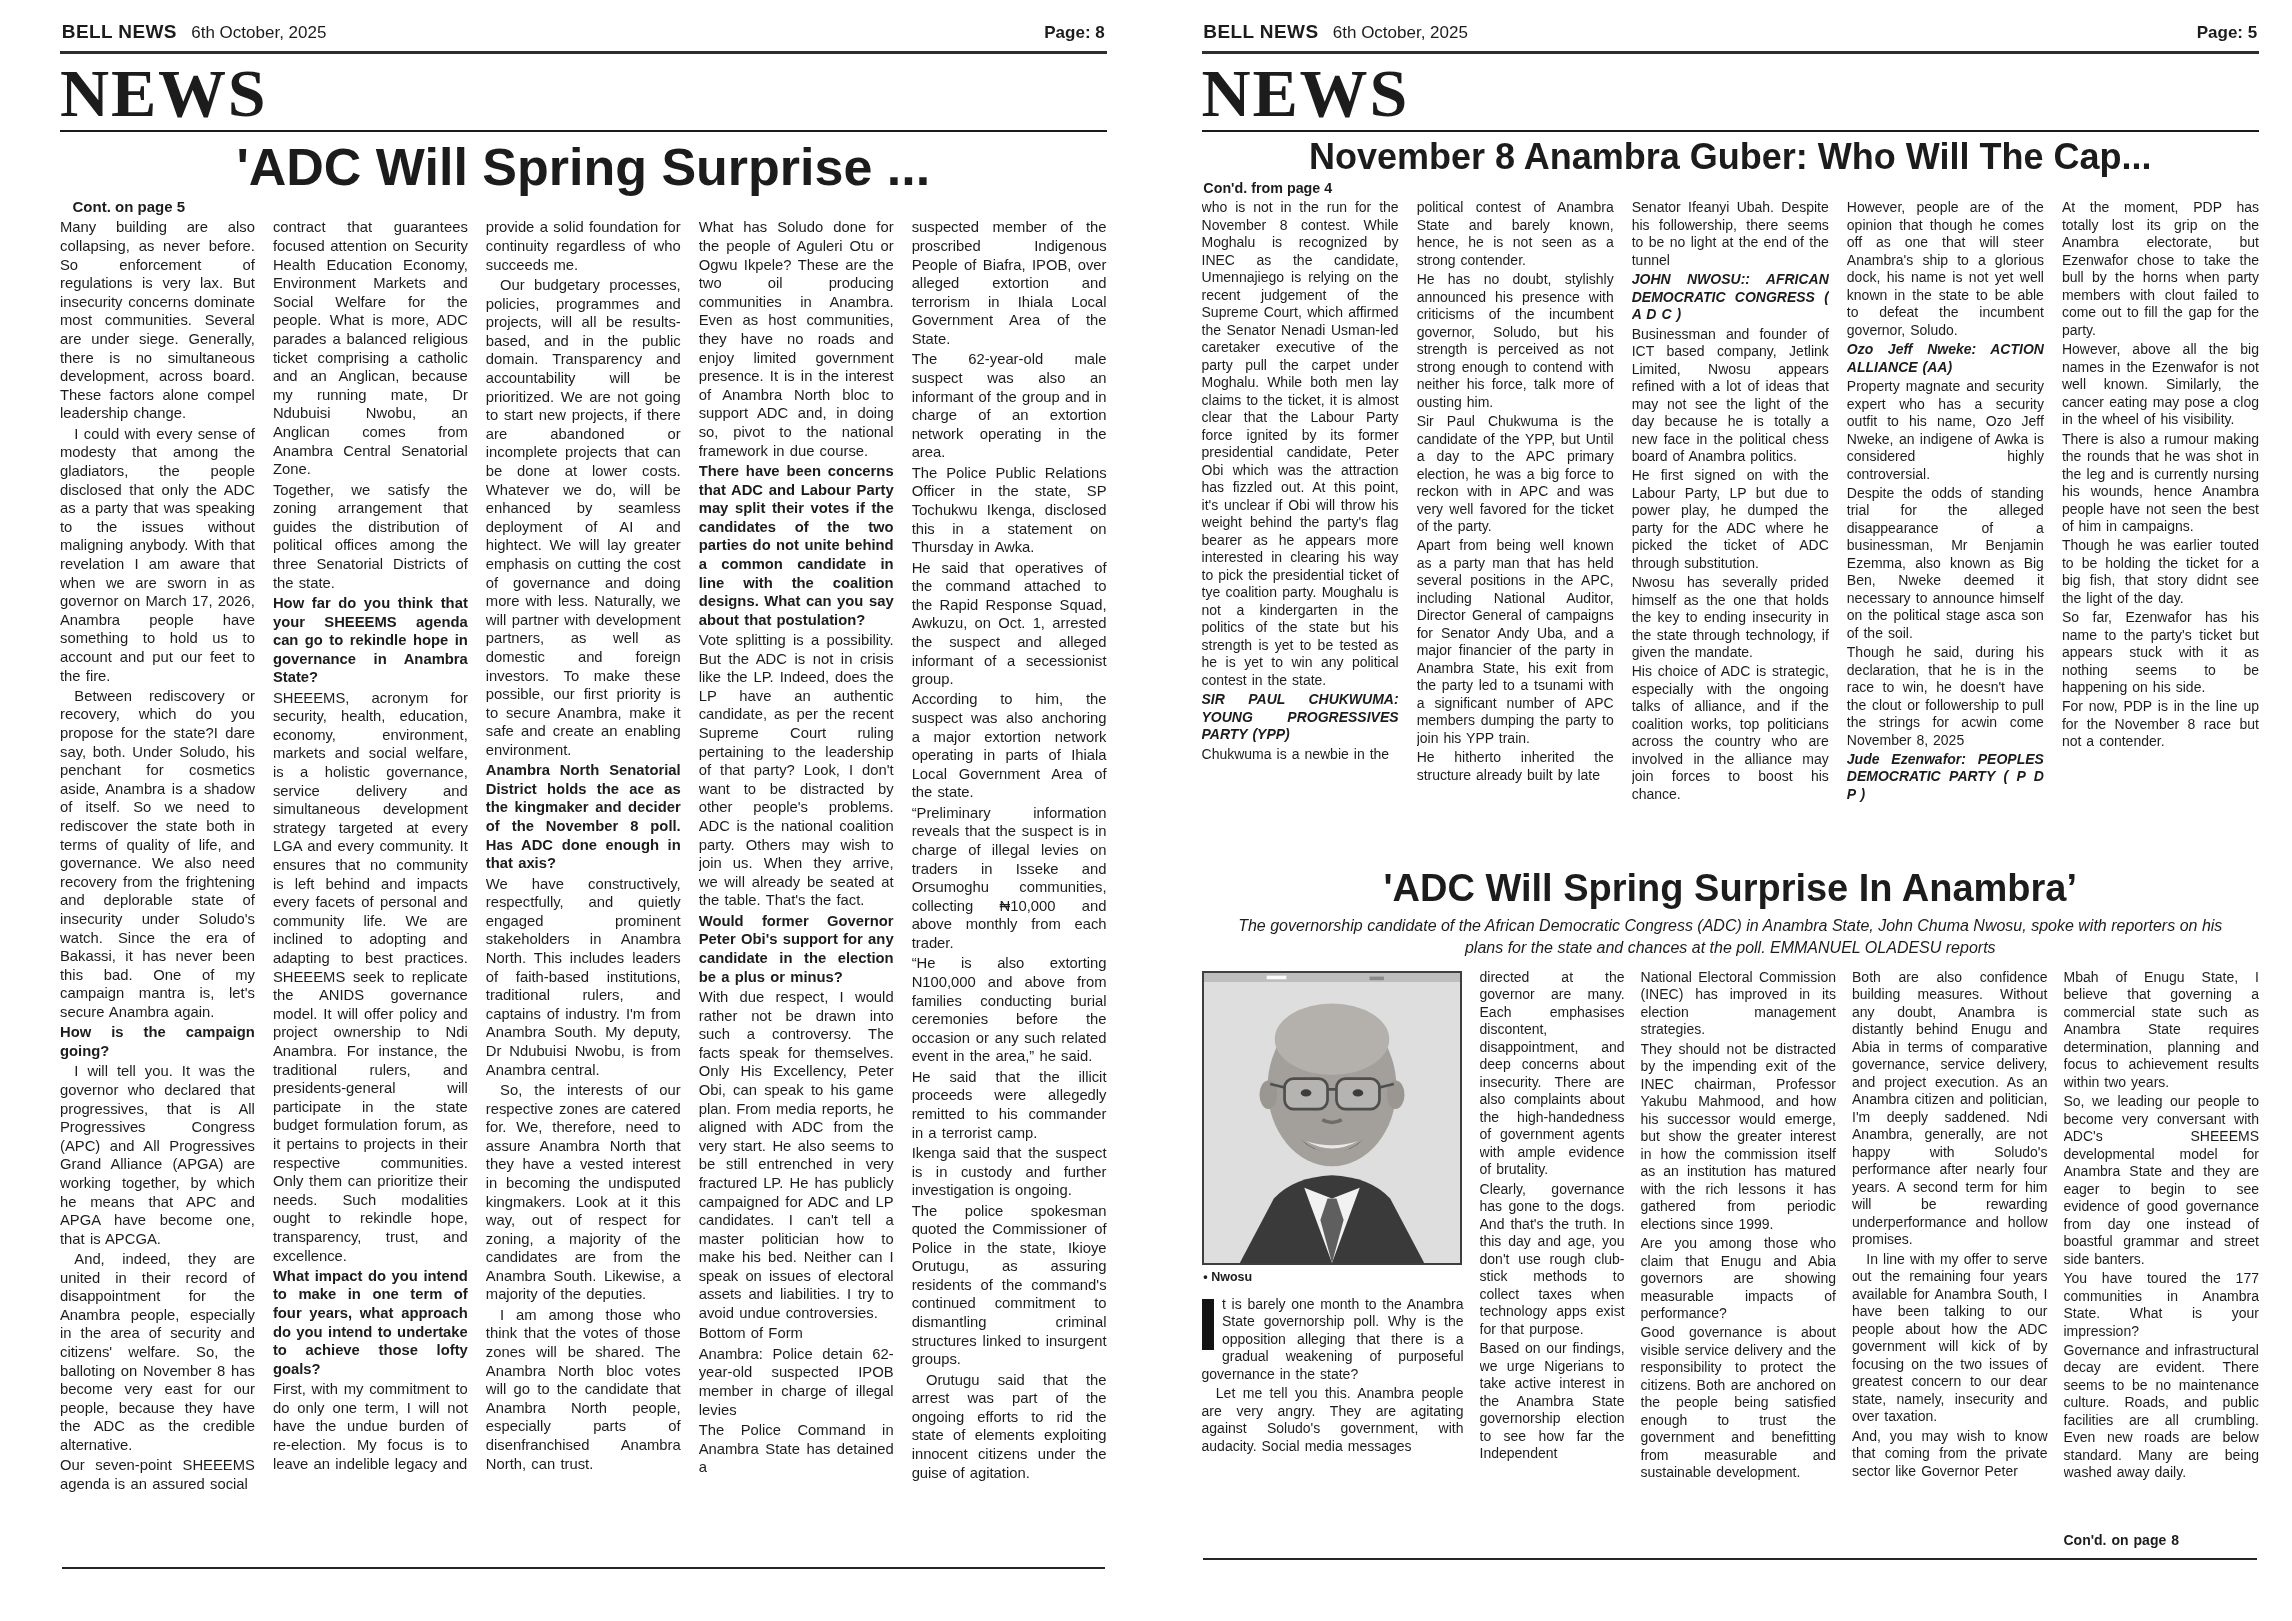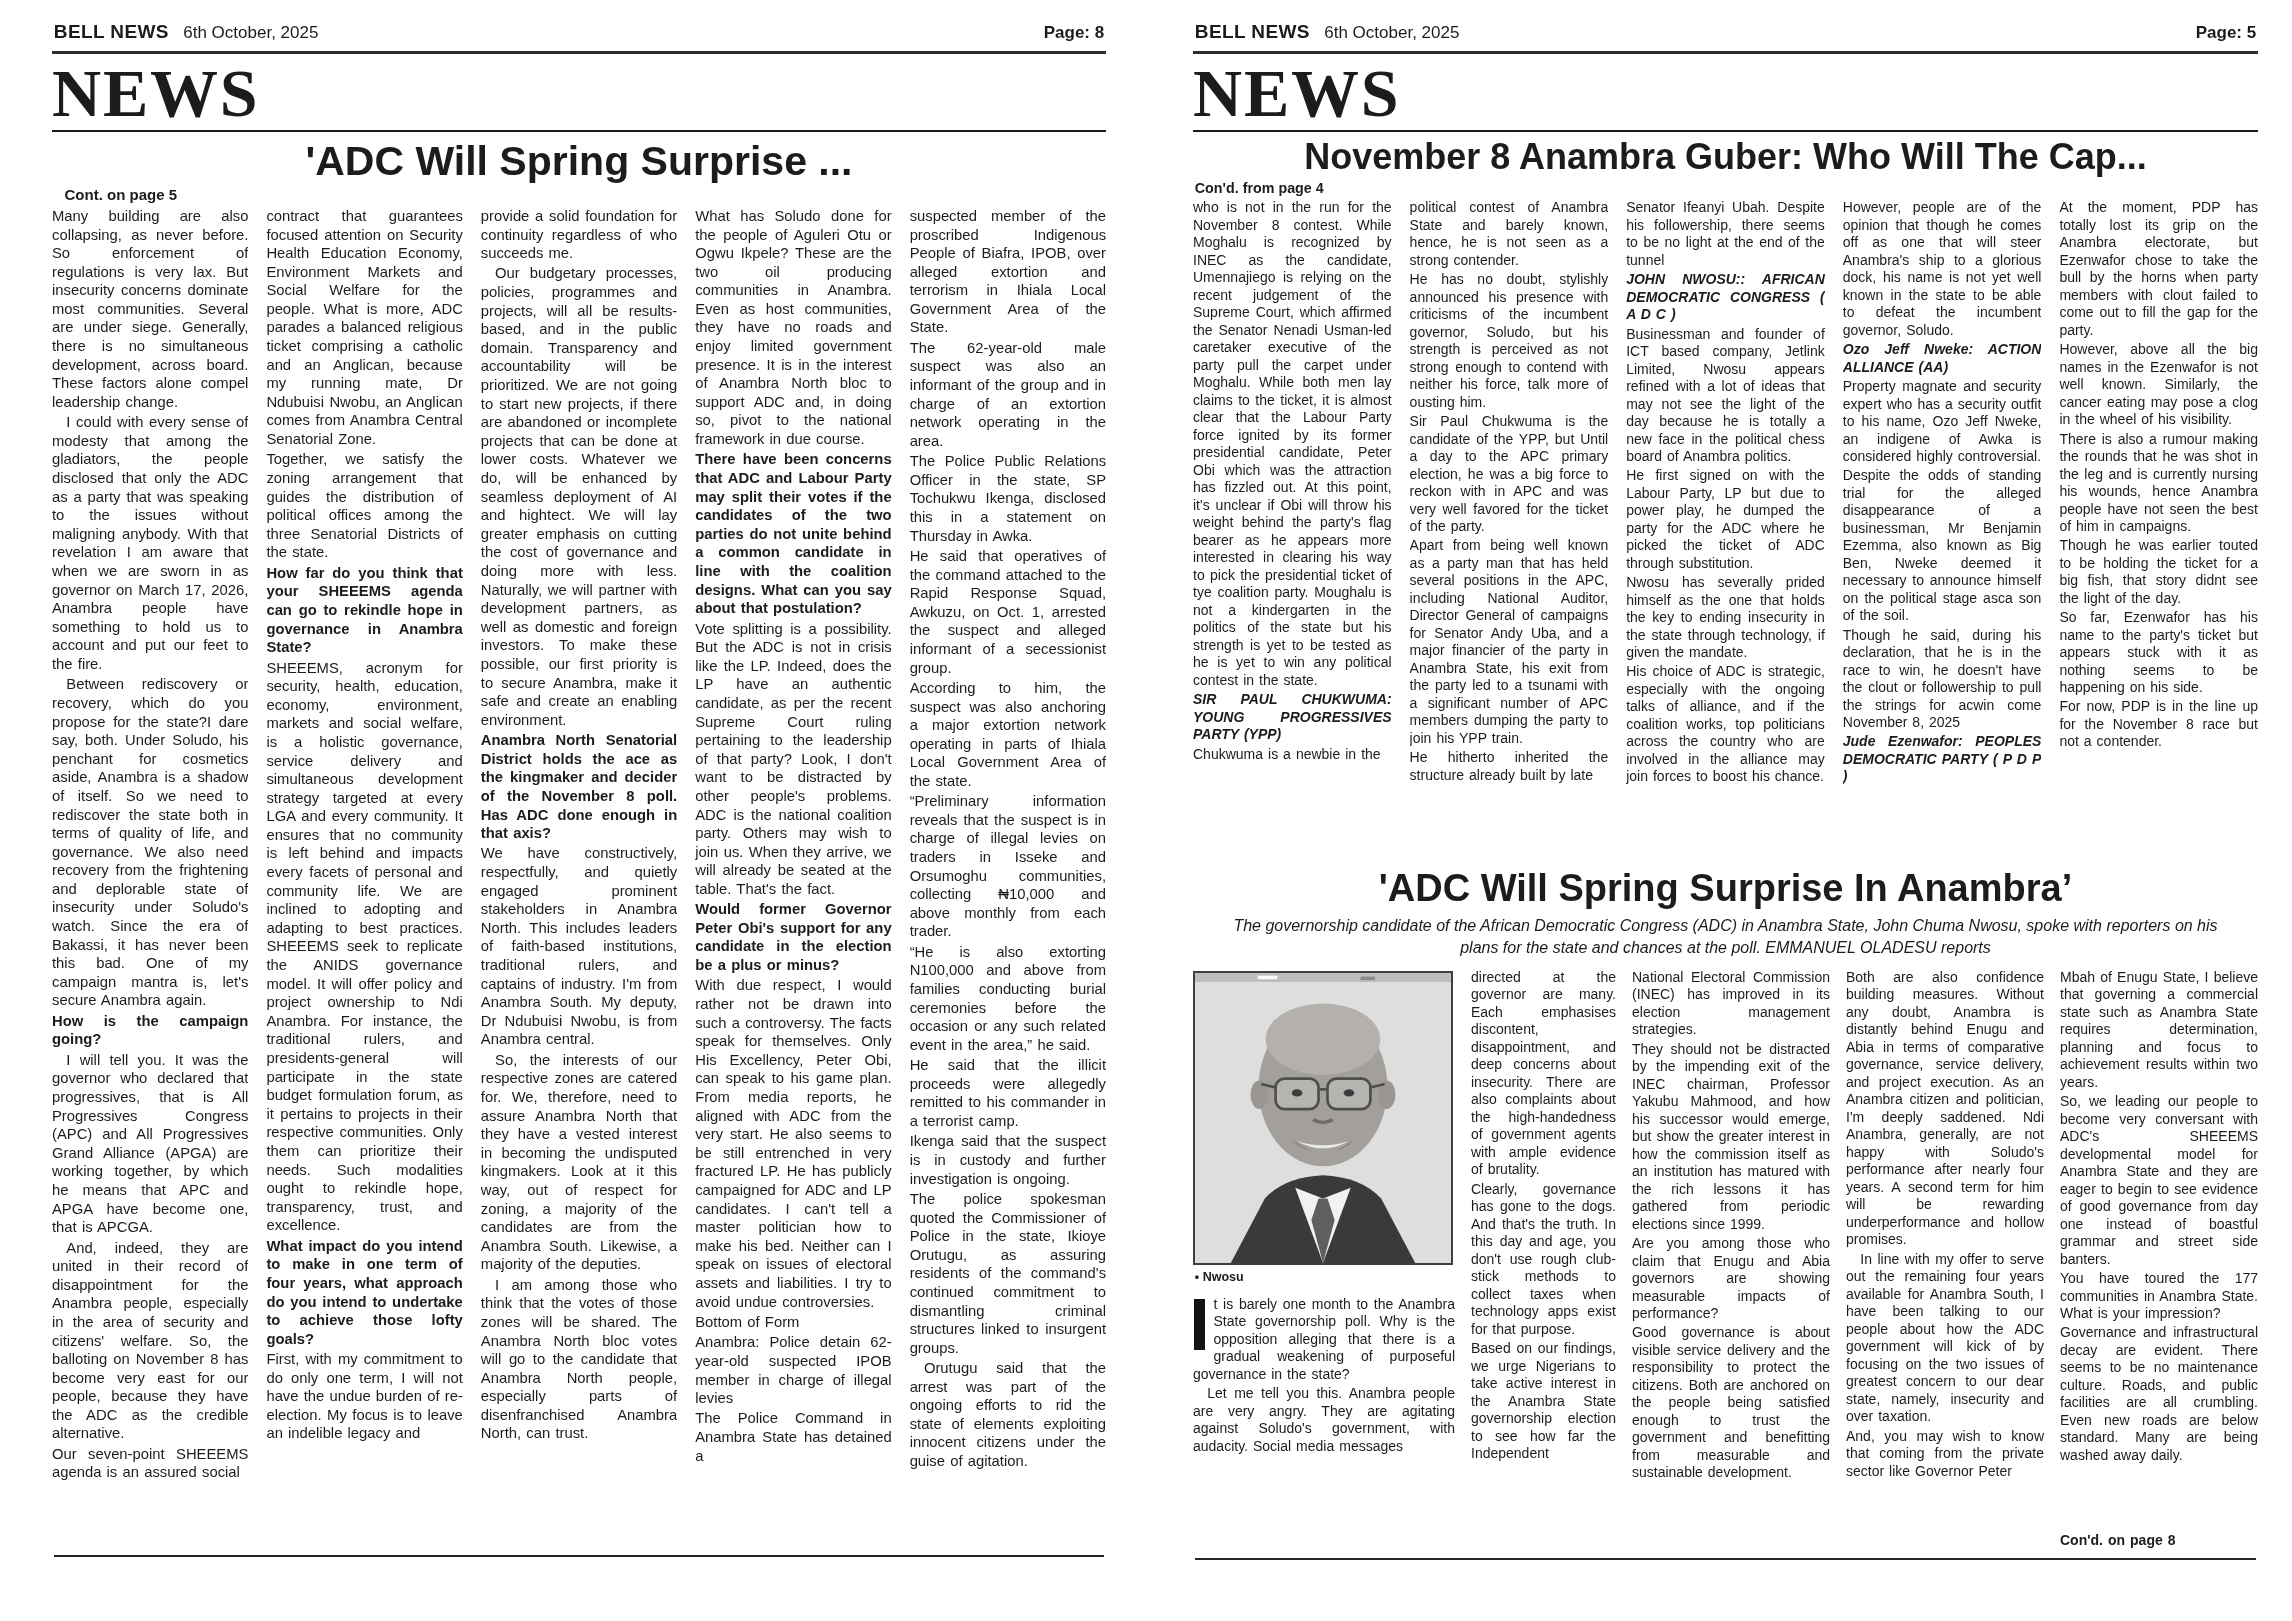--- a/index.html
+++ b/index.html
@@ -1,32 +1,32 @@
 <!DOCTYPE html>
 <html style="font-size:14.3px"><head>
 <meta charset="utf-8">
 <style>
   html,body{margin:0;padding:0;background:#ffffff;}
   .spread{width:2293px;height:1621px;display:flex;background:#ffffff;color:#1c1c1c;
           font-family:"Liberation Sans",sans-serif;overflow:hidden;}
-  .page{width:1146px;height:1621px;box-sizing:border-box;position:relative;overflow:hidden;background:#fff;}
+  .page{width:1146px;height:1621px;box-sizing:border-box;position:relative;overflow:hidden;background:#fff;margin-left:8px;}
   .page-left{padding:10.7px 40px 0 52px;}
   .page-right{padding:10.7px 34px 0 47px;}
 
   .phead{display:flex;justify-content:space-between;align-items:flex-end;
          padding:10.7px 1.8px 8px 1.8px;border-bottom:3.6px solid #2e2e2e;}
   .phead .left{display:flex;align-items:baseline;gap:14.3px;}
   .brand{font-weight:bold;font-size:19px;letter-spacing:0.4px;}
   .pdate{font-size:17px;}
   .ppage{font-weight:bold;font-size:17px;}
 
   .masthead{font-family:"Liberation Serif",serif;font-weight:bold;text-align:left;
             font-size:68px;line-height:1.04;padding:3.6px 0 1.8px;border-bottom:2.7px solid #1b1b1b;
             letter-spacing:1.8px;}
-  .headline1{font-weight:bold;text-align:center;font-size:41px;line-height:1.05;padding:7.2px 0 1.8px;}
+  .headline1{font-weight:bold;text-align:center;font-size:52px;line-height:1.05;padding:7.2px 0 1.8px;}
   .page-right .headline1{font-size:36px;padding-top:6px;}
   .contnote{font-weight:bold;font-size:15px;margin:1.8px 0 3.6px 12.5px;}
   .page-right .contnote{margin-left:1.8px;font-size:14.3px;}
 
   .cols{display:flex;gap:18px;}
   .col{flex:1;display:flex;flex-direction:column;overflow:hidden;text-align:justify;}
   .cols-left{height:1334px;font-size:14.8px;line-height:18.6px;}
   .cols-top-right{height:663px;font-size:14px;line-height:17.5px;}
   .col p{margin:0 0 1.8px 0;word-spacing:1.1px;}
   .pq{font-weight:bold;}

